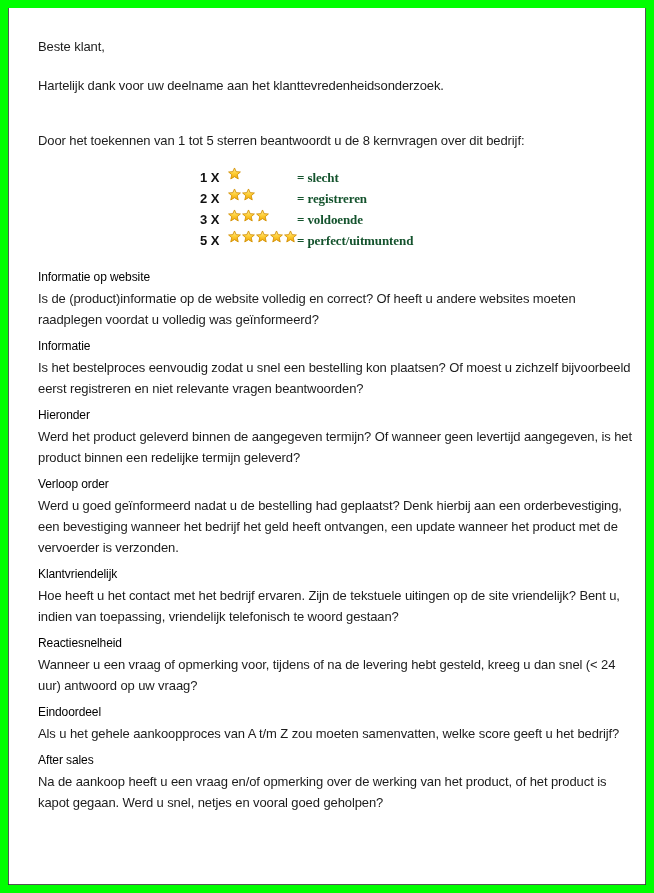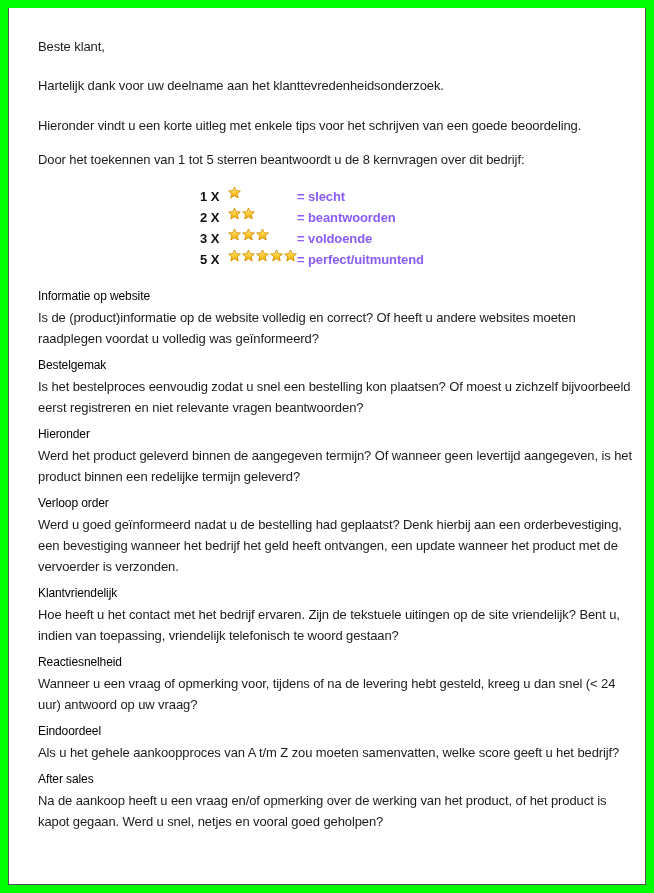--- a/index.html
+++ b/index.html
@@ -19,21 +19,21 @@
     background: #ffffff;
     font-family: "Liberation Sans", "DejaVu Sans", sans-serif;
     font-size: 13px;
     line-height: 21px;
     letter-spacing: -0.1px;
     color: #1c1c1c;
     overflow: hidden;
   }
   p { margin: 0; }
   .mb18 { margin-bottom: 18px; }
-  .mb17 { margin-bottom: 19px; }
+  .mb17 { margin-bottom: 34px; }
   .mb13 { margin-bottom: 13px; }
   .star-legend { margin: 16px 0 16px 162px; }
   .star-row {
     display: flex;
     align-items: flex-start;
     height: 21px;
   }
   .star-count {
     width: 28px;
     font-weight: bold;
@@ -45,22 +45,23 @@
     align-items: center;
   }
   .star-icon {
     width: 13px;
     height: 13px;
     margin-right: 1px;
     flex: 0 0 auto;
   }
   .star-meaning {
     font-weight: bold;
-    color: #8b5cf6;
+    color: #14532d;
     white-space: nowrap;
+    font-family: Liberation Serif, serif;
   }
   .section { margin-bottom: 6px; }
   .section h3 {
     margin: 0;
     font-size: 12px;
     line-height: 21px;
     font-weight: normal;
     color: #000;
   }
   .section p { margin: 0; }
@@ -75,21 +76,20 @@
       <stop offset="0" stop-color="#FFEFA6"></stop>
       <stop offset="0.45" stop-color="#FFD23E"></stop>
       <stop offset="1" stop-color="#F0A500"></stop>
     </linearGradient>
   </defs>
 </svg>
 
 <div class="frame">
   <p class="mb18">Beste klant,</p>
   <p class="mb17">Hartelijk dank voor uw deelname aan het klanttevredenheidsonderzoek.</p>
-  <p class="mb13">Hieronder vindt u een korte uitleg met enkele tips voor het schrijven van een goede beoordeling.</p>
   <p>Door het toekennen van 1 tot 5 sterren beantwoordt u de 8 kernvragen over dit bedrijf:</p>
 
   <div class="star-legend" id="star-legend">
   <div class="star-row">
     <span class="star-count">1 X</span>
     <span class="stars">
   <svg class="star-icon" viewBox="0 0 24 24">
     <path d="M12 1.8 L15.1 8.6 L22.9 9.2 L17 14.2 L18.9 22 L12 17.8 L5.1 22 L7 14.2 L1.1 9.2 L8.9 8.6 Z" fill="#F7B50C" style="fill:url(#starGrad)" stroke="#D28E00" stroke-width="1.6" stroke-linejoin="round"></path>
   </svg>
 </span>
@@ -100,21 +100,21 @@
     <span class="star-count">2 X</span>
     <span class="stars">
   <svg class="star-icon" viewBox="0 0 24 24">
     <path d="M12 1.8 L15.1 8.6 L22.9 9.2 L17 14.2 L18.9 22 L12 17.8 L5.1 22 L7 14.2 L1.1 9.2 L8.9 8.6 Z" fill="#F7B50C" style="fill:url(#starGrad)" stroke="#D28E00" stroke-width="1.6" stroke-linejoin="round"></path>
   </svg>
 
   <svg class="star-icon" viewBox="0 0 24 24">
     <path d="M12 1.8 L15.1 8.6 L22.9 9.2 L17 14.2 L18.9 22 L12 17.8 L5.1 22 L7 14.2 L1.1 9.2 L8.9 8.6 Z" fill="#F7B50C" style="fill:url(#starGrad)" stroke="#D28E00" stroke-width="1.6" stroke-linejoin="round"></path>
   </svg>
 </span>
-    <span class="star-meaning">= beantwoorden</span>
+    <span class="star-meaning">= registreren</span>
   </div>
 
   <div class="star-row">
     <span class="star-count">3 X</span>
     <span class="stars">
   <svg class="star-icon" viewBox="0 0 24 24">
     <path d="M12 1.8 L15.1 8.6 L22.9 9.2 L17 14.2 L18.9 22 L12 17.8 L5.1 22 L7 14.2 L1.1 9.2 L8.9 8.6 Z" fill="#F7B50C" style="fill:url(#starGrad)" stroke="#D28E00" stroke-width="1.6" stroke-linejoin="round"></path>
   </svg>
 
   <svg class="star-icon" viewBox="0 0 24 24">
@@ -156,21 +156,21 @@
   </div>
 </div>
 
   <div id="sections">
   <div class="section">
     <h3>Informatie op website</h3>
     <p>Is de (product)informatie op de website volledig en correct? Of heeft u andere websites moeten raadplegen voordat u volledig was geïnformeerd?</p>
   </div>
 
   <div class="section">
-    <h3>Bestelgemak</h3>
+    <h3>Informatie</h3>
     <p>Is het bestelproces eenvoudig zodat u snel een bestelling kon plaatsen? Of moest u zichzelf bijvoorbeeld eerst registreren en niet relevante vragen beantwoorden?</p>
   </div>
 
   <div class="section">
     <h3>Hieronder</h3>
     <p>Werd het product geleverd binnen de aangegeven termijn? Of wanneer geen levertijd aangegeven, is het product binnen een redelijke termijn geleverd?</p>
   </div>
 
   <div class="section">
     <h3>Verloop order</h3>

